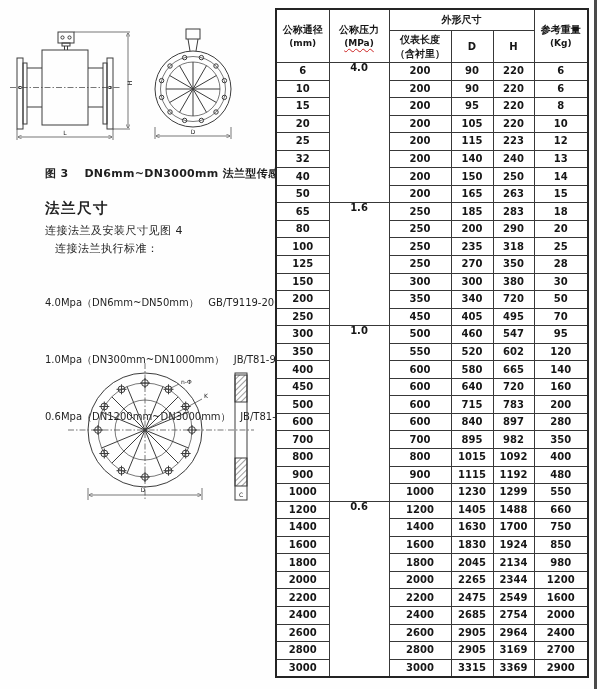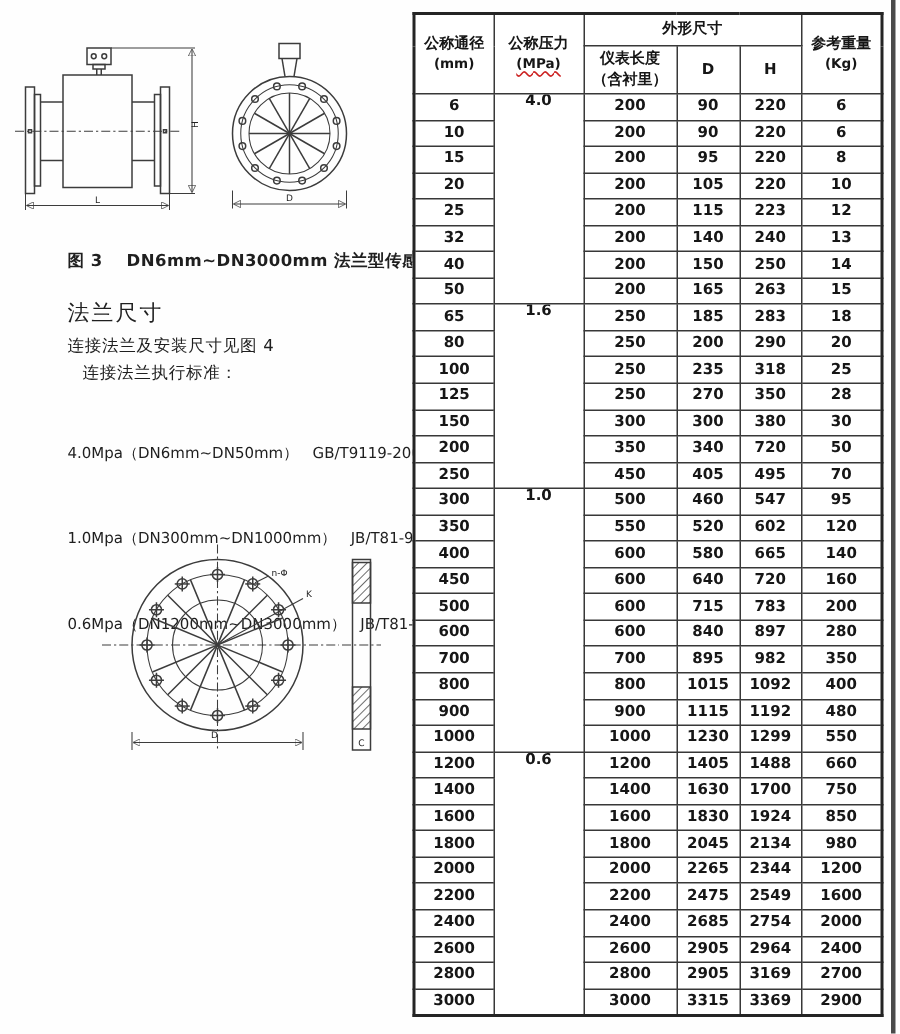--- a/index.html
+++ b/index.html
@@ -6,21 +6,21 @@
   body{
     width:600px;height:689px;position:relative;overflow:hidden;
     background:#fefefe;color:#1f1f1f;
     font-family:"DejaVu Sans","Liberation Sans",sans-serif;
   }
   .page{position:absolute;inset:0;}
   .abs{position:absolute;}
   
   .cap3{left:45px;top:166px;font-size:11px;font-weight:600;letter-spacing:.3px;white-space:nowrap;}
   .cap3 .cap-text{margin-left:16px;}
-  .heading{left:45px;top:199px;font-size:14.5px;font-weight:normal;letter-spacing:1.5px;}
+  .heading{left:45px;top:199px;font-size:14.5px;font-weight:bold;letter-spacing:1.5px;}
   .l1{left:45px;top:223px;font-size:11px;letter-spacing:.5px;}
   .l2{left:55px;top:241px;font-size:11px;letter-spacing:.5px;}
   .specs{left:45px;top:255px;font-size:10px;line-height:19px;white-space:pre;}
   .cap4{left:80px;top:509px;font-size:12.5px;font-weight:bold;letter-spacing:1px;}
   .cap4 .cap-text{margin-left:12px;}
   
   svg{overflow:visible;}
   .draw line,.draw rect,.draw circle,.draw path,.draw polyline{stroke:#3c3c3c;fill:none;stroke-width:1;}
   .draw .thin{stroke-width:.7;}
   .draw .dash{stroke-dasharray:6 2 1.5 2;stroke-width:.7;}

